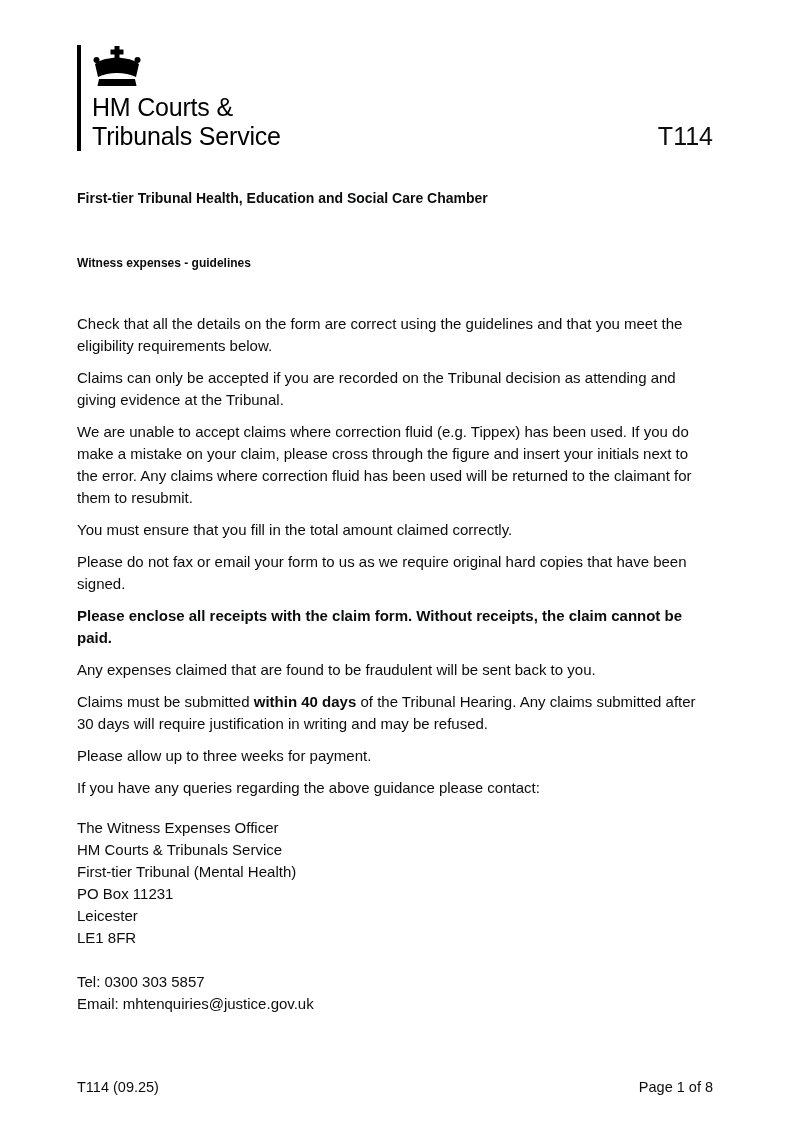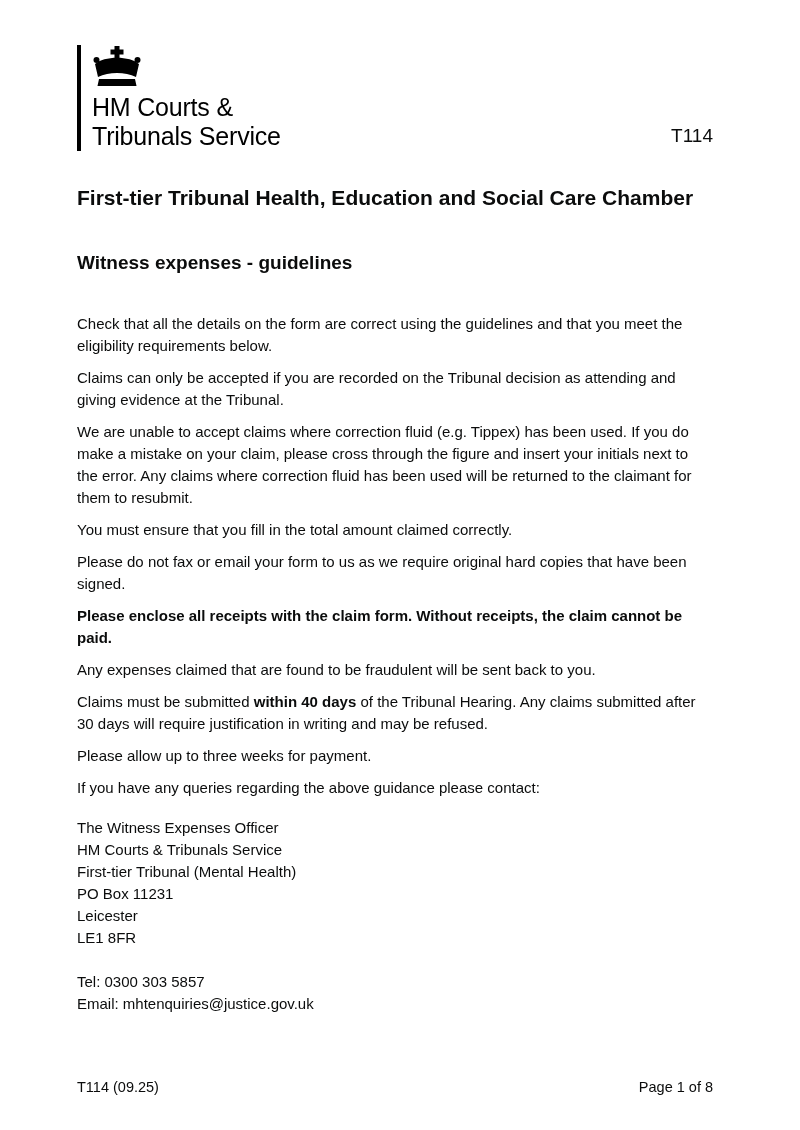--- a/index.html
+++ b/index.html
@@ -26,32 +26,32 @@
     justify-content: space-between;
     align-items: flex-end;
     margin-bottom: 36px;
   }
   .logo { display: flex; gap: 11px; }
   .logo-bar { width: 4px; background: #000; }
   .logo-content { display: flex; flex-direction: column; gap: 5px; padding-top: 1px; }
   .crown svg { display: block; }
   .org-name { font-size: 25px; line-height: 29px; color: #000; letter-spacing: -0.2px; }
   .org-name span { display: block; }
-  .form-code { font-size: 19px; line-height: 22px; padding-bottom: 4px; color: #0b0c0c; }
+  .form-code { font-size: 25px; line-height: 22px; padding-bottom: 4px; color: #0b0c0c; }
 
   
   .doc-title {
-    font-size: 21px;
+    font-size: 14px;
     line-height: 22px;
     font-weight: bold;
     margin-bottom: 44px;
   }
   .doc-title .block { display: block; }
   .doc-subtitle {
-    font-size: 19px;
+    font-size: 12px;
     line-height: 20px;
     font-weight: bold;
     margin-bottom: 40px;
   }
 
   
   .body-text p {
     font-size: 15px;
     line-height: 22px;
     margin-bottom: 10px;

